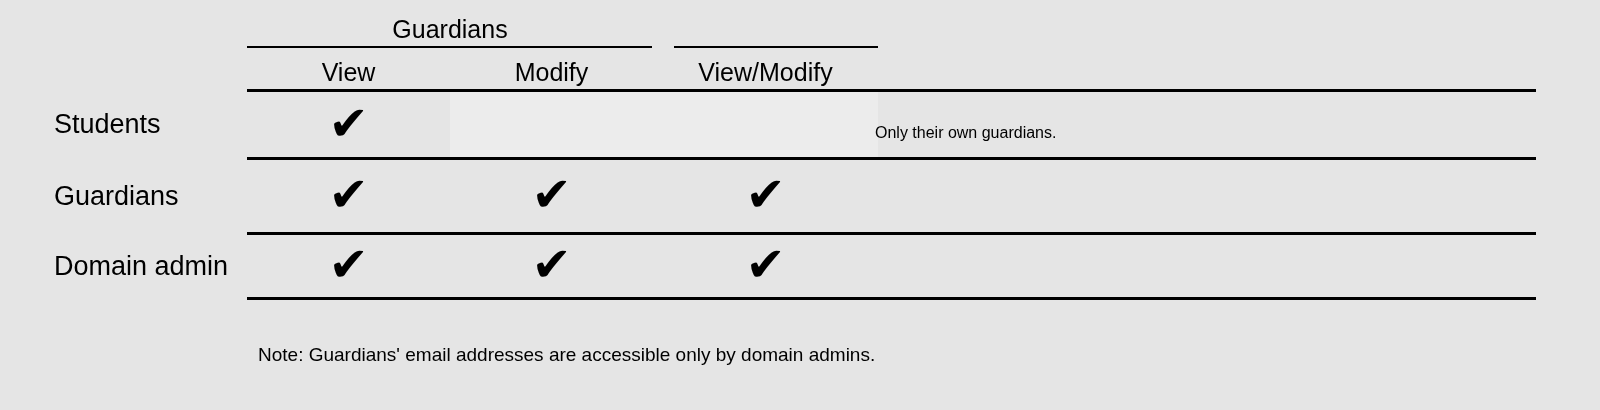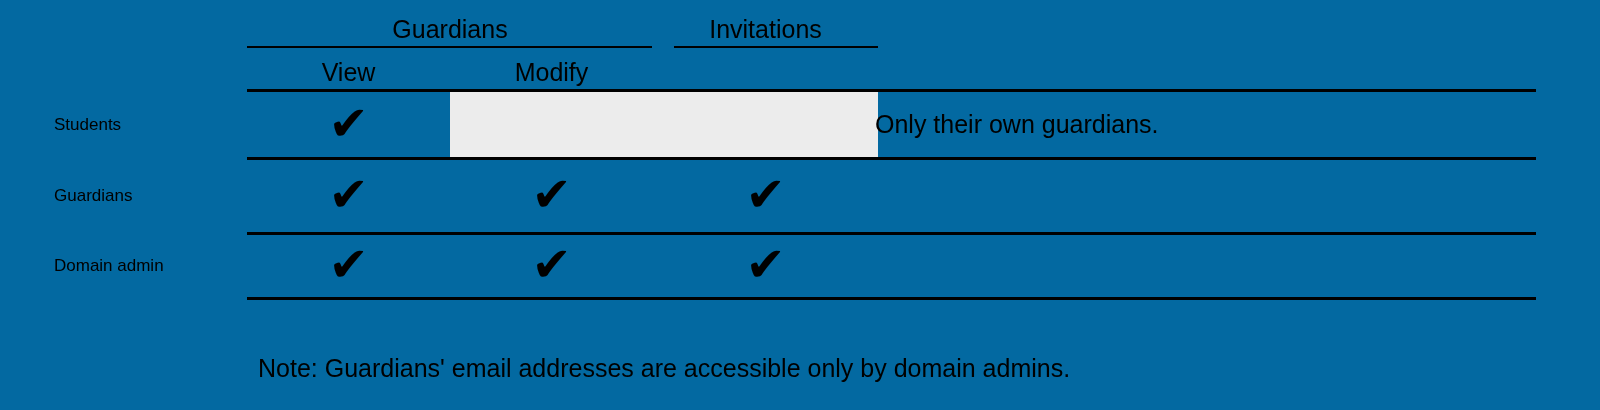--- a/index.html
+++ b/index.html
@@ -4,21 +4,21 @@
 <style>
   html, body {
     margin: 0;
     padding: 0;
     background: #ffffff;
   }
   .canvas {
     position: relative;
     width: 1600px;
     height: 410px;
-    background: #0369a1;
+    background: #e5e5e5;
     font-family: "Liberation Sans", "DejaVu Sans", sans-serif;
     color: #000000;
     overflow: hidden;
     text-align: center;
   }
   .abs { position: absolute; }
 
   
   .group-label {
     top: 13px;
@@ -71,21 +71,21 @@
   .row.teachers { top: 160px; height: 72px; }
   .row.admin    { top: 235px; height: 62px; padding-left: 40px; }
 
   .row-label {
     position: absolute;
     left: 54px;
     top: 0;
     height: 100%;
     display: flex;
     align-items: center;
-    font-size: 17px;
+    font-size: 27px;
     white-space: nowrap;
   }
   .cell {
     position: absolute;
     top: 0;
     height: 100%;
     display: flex;
     align-items: center;
     justify-content: center;
   }
@@ -100,51 +100,50 @@
   .check {
     font-family: "DejaVu Sans", sans-serif;
     font-size: 48px;
     line-height: 1;
     color: #000000;
     transform: translateY(-2px);
   }
   .note {
     position: absolute;
     left: 875px;
-    top: 0;
+    top: 8px;
     height: 100%;
     width: 662px;
     display: flex;
     align-items: center;
-    font-size: 25px;
+    font-size: 16px;
     line-height: 31px;
   }
 
   
   .footnote {
     left: 258px;
     top: 344px;
-    font-size: 25px;
+    font-size: 19px;
     white-space: nowrap;
-    margin-top: 10px;
   }
 </style>
 </head>
 <body>
 
 <div class="canvas">
 
   <div class="abs group-label guardians">Guardians</div>
-  <div class="abs group-label invitations">Invitations</div>
 
   <div class="abs underline guardians"></div>
   <div class="abs underline invitations"></div>
 
   <div class="abs col-label view">View</div>
   <div class="abs col-label modify">Modify</div>
+  <div class="abs col-label vm">View/Modify</div>
 
   <div class="abs rule header"></div>
   <div class="abs rule r0"></div>
   <div class="abs rule r1"></div>
   <div class="abs rule r2"></div>
 
   <div class="abs row students">
     <div class="row-label">Students</div>
     <div class="cell view">
       <span class="check">✔</span>

